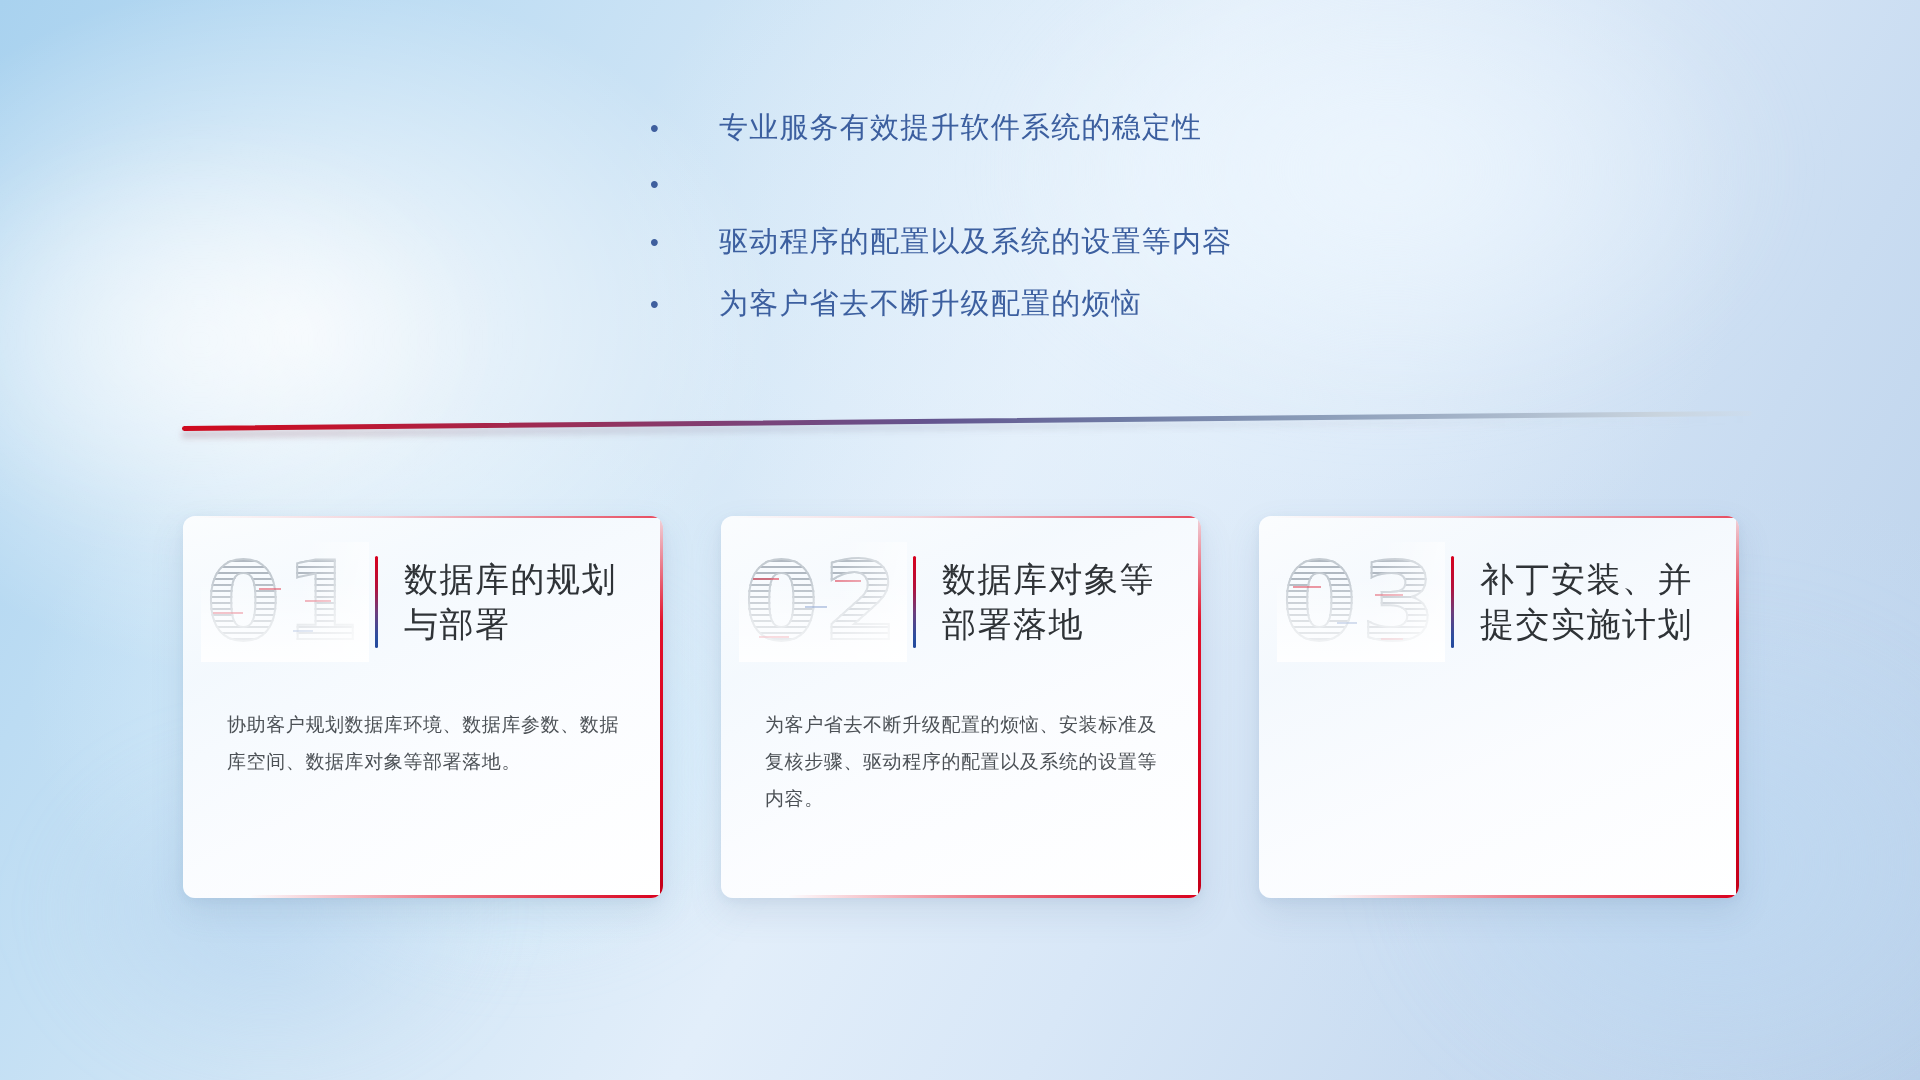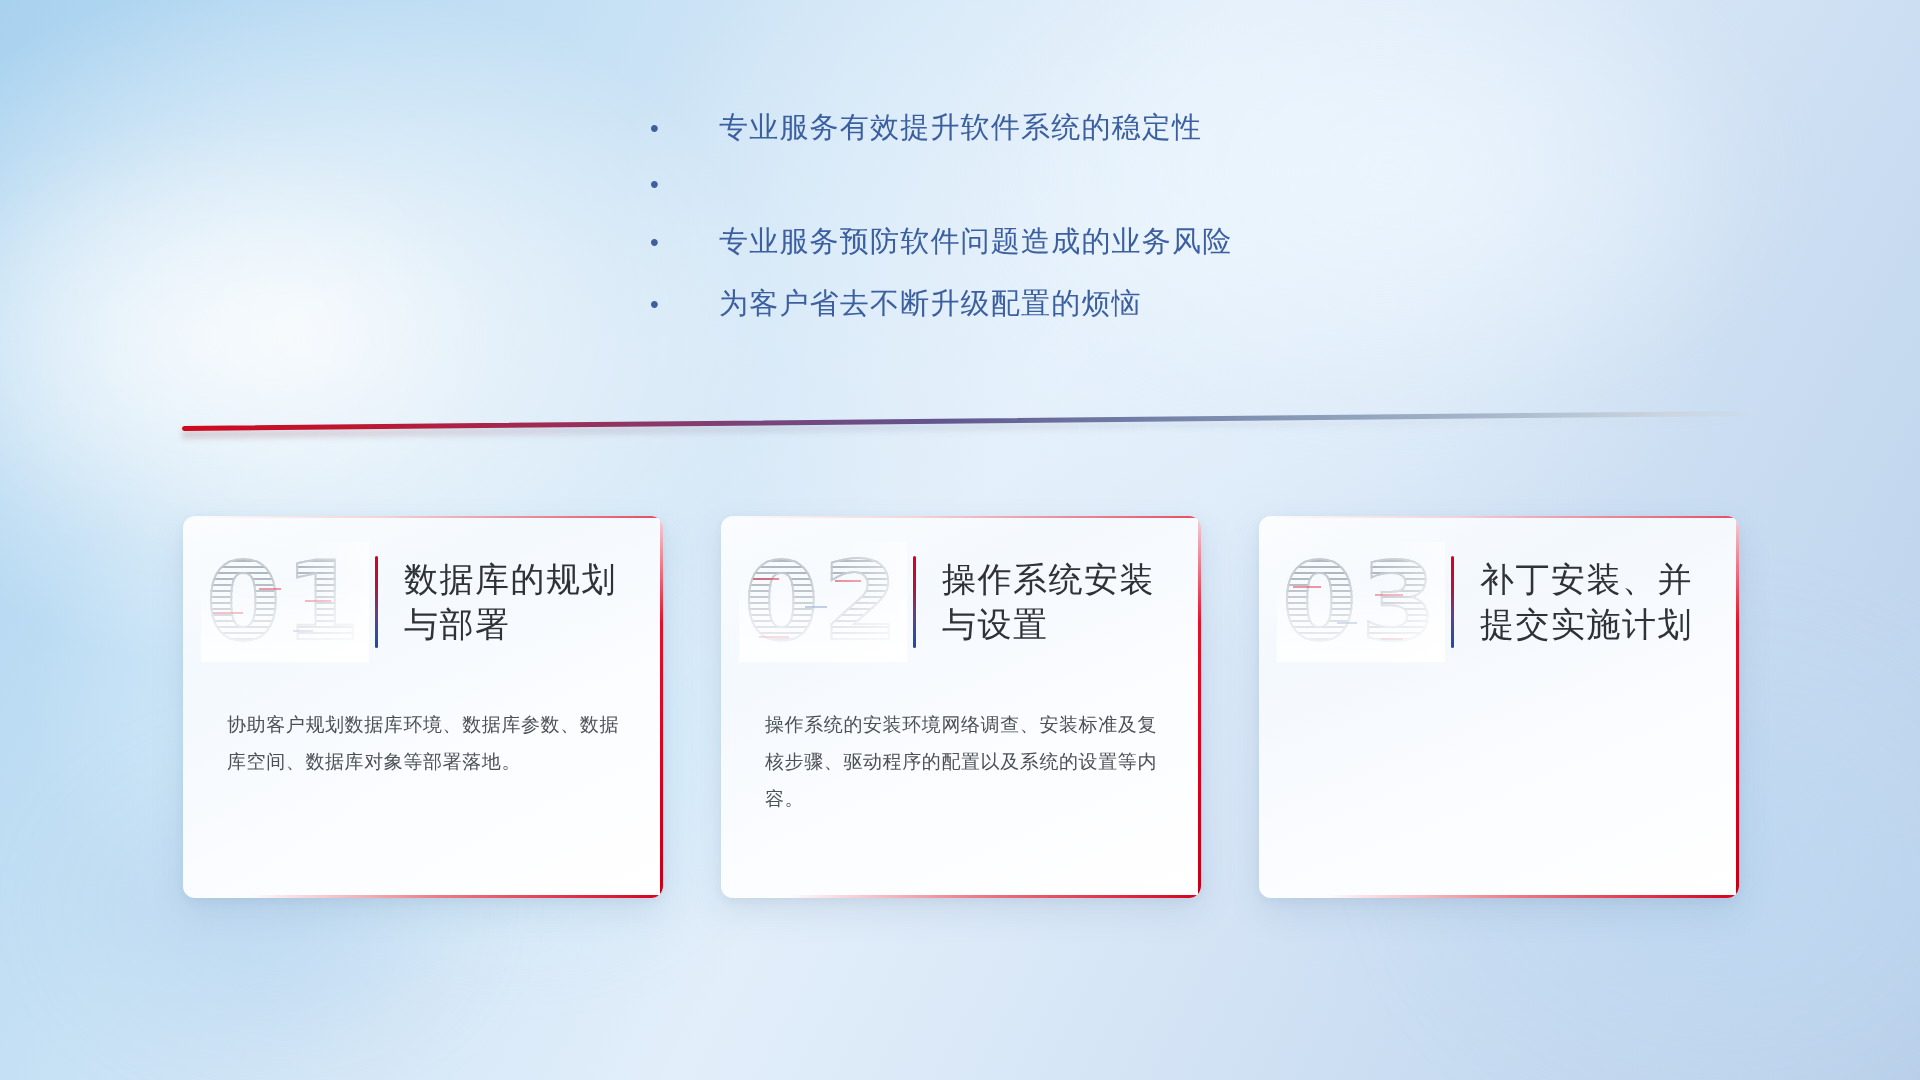--- a/index.html
+++ b/index.html
@@ -258,21 +258,21 @@
       <span class="bullet-dot">•</span>
       <span class="bullet-text">专业服务有效提升软件系统的稳定性</span>
     </div>
 
     <div class="bullet-row">
       <span class="bullet-dot">•</span>
     </div>
 
     <div class="bullet-row">
       <span class="bullet-dot">•</span>
-      <span class="bullet-text">专业服务预防软件问题造成的业务风险</span>
+      <span class="bullet-text">驱动程序的配置以及系统的设置等内容</span>
     </div>
 
     <div class="bullet-row">
       <span class="bullet-dot">•</span>
       <span class="bullet-text">为客户省去不断升级配置的烦恼</span>
     </div>
 
   </div>
 
   <div id="divider-wrap">
@@ -308,23 +308,23 @@
       <div class="card-head">
         <div class="num">
           <span class="num-text">02</span>
           <span class="num-tick" style="left:14px;top:36px;width:26px;"></span>
           <span class="num-tick" style="left:20px;top:94px;width:30px;"></span>
           <span class="num-tick blue" style="left:66px;top:64px;width:22px;"></span>
           <span class="num-tick" style="left:96px;top:38px;width:26px;"></span>
           <span class="num-overlay"></span>
         </div>
         <div class="vbar"></div>
-        <div class="card-title">操作系统安装与设置</div>
+        <div class="card-title">数据库对象等部署落地</div>
       </div>
-      <div class="card-body">操作系统的安装环境网络调查、安装标准及复核步骤、驱动程序的配置以及系统的设置等内容。</div>
+      <div class="card-body">为客户省去不断升级配置的烦恼、安装标准及复核步骤、驱动程序的配置以及系统的设置等内容。</div>
     </div>
 
     <div class="card">
       <div class="card-accent-top"></div>
       <div class="card-accent-right"></div>
       <div class="card-accent-bottom"></div>
       <div class="card-head">
         <div class="num">
           <span class="num-text">03</span>
           <span class="num-tick" style="left:16px;top:44px;width:28px;"></span>

